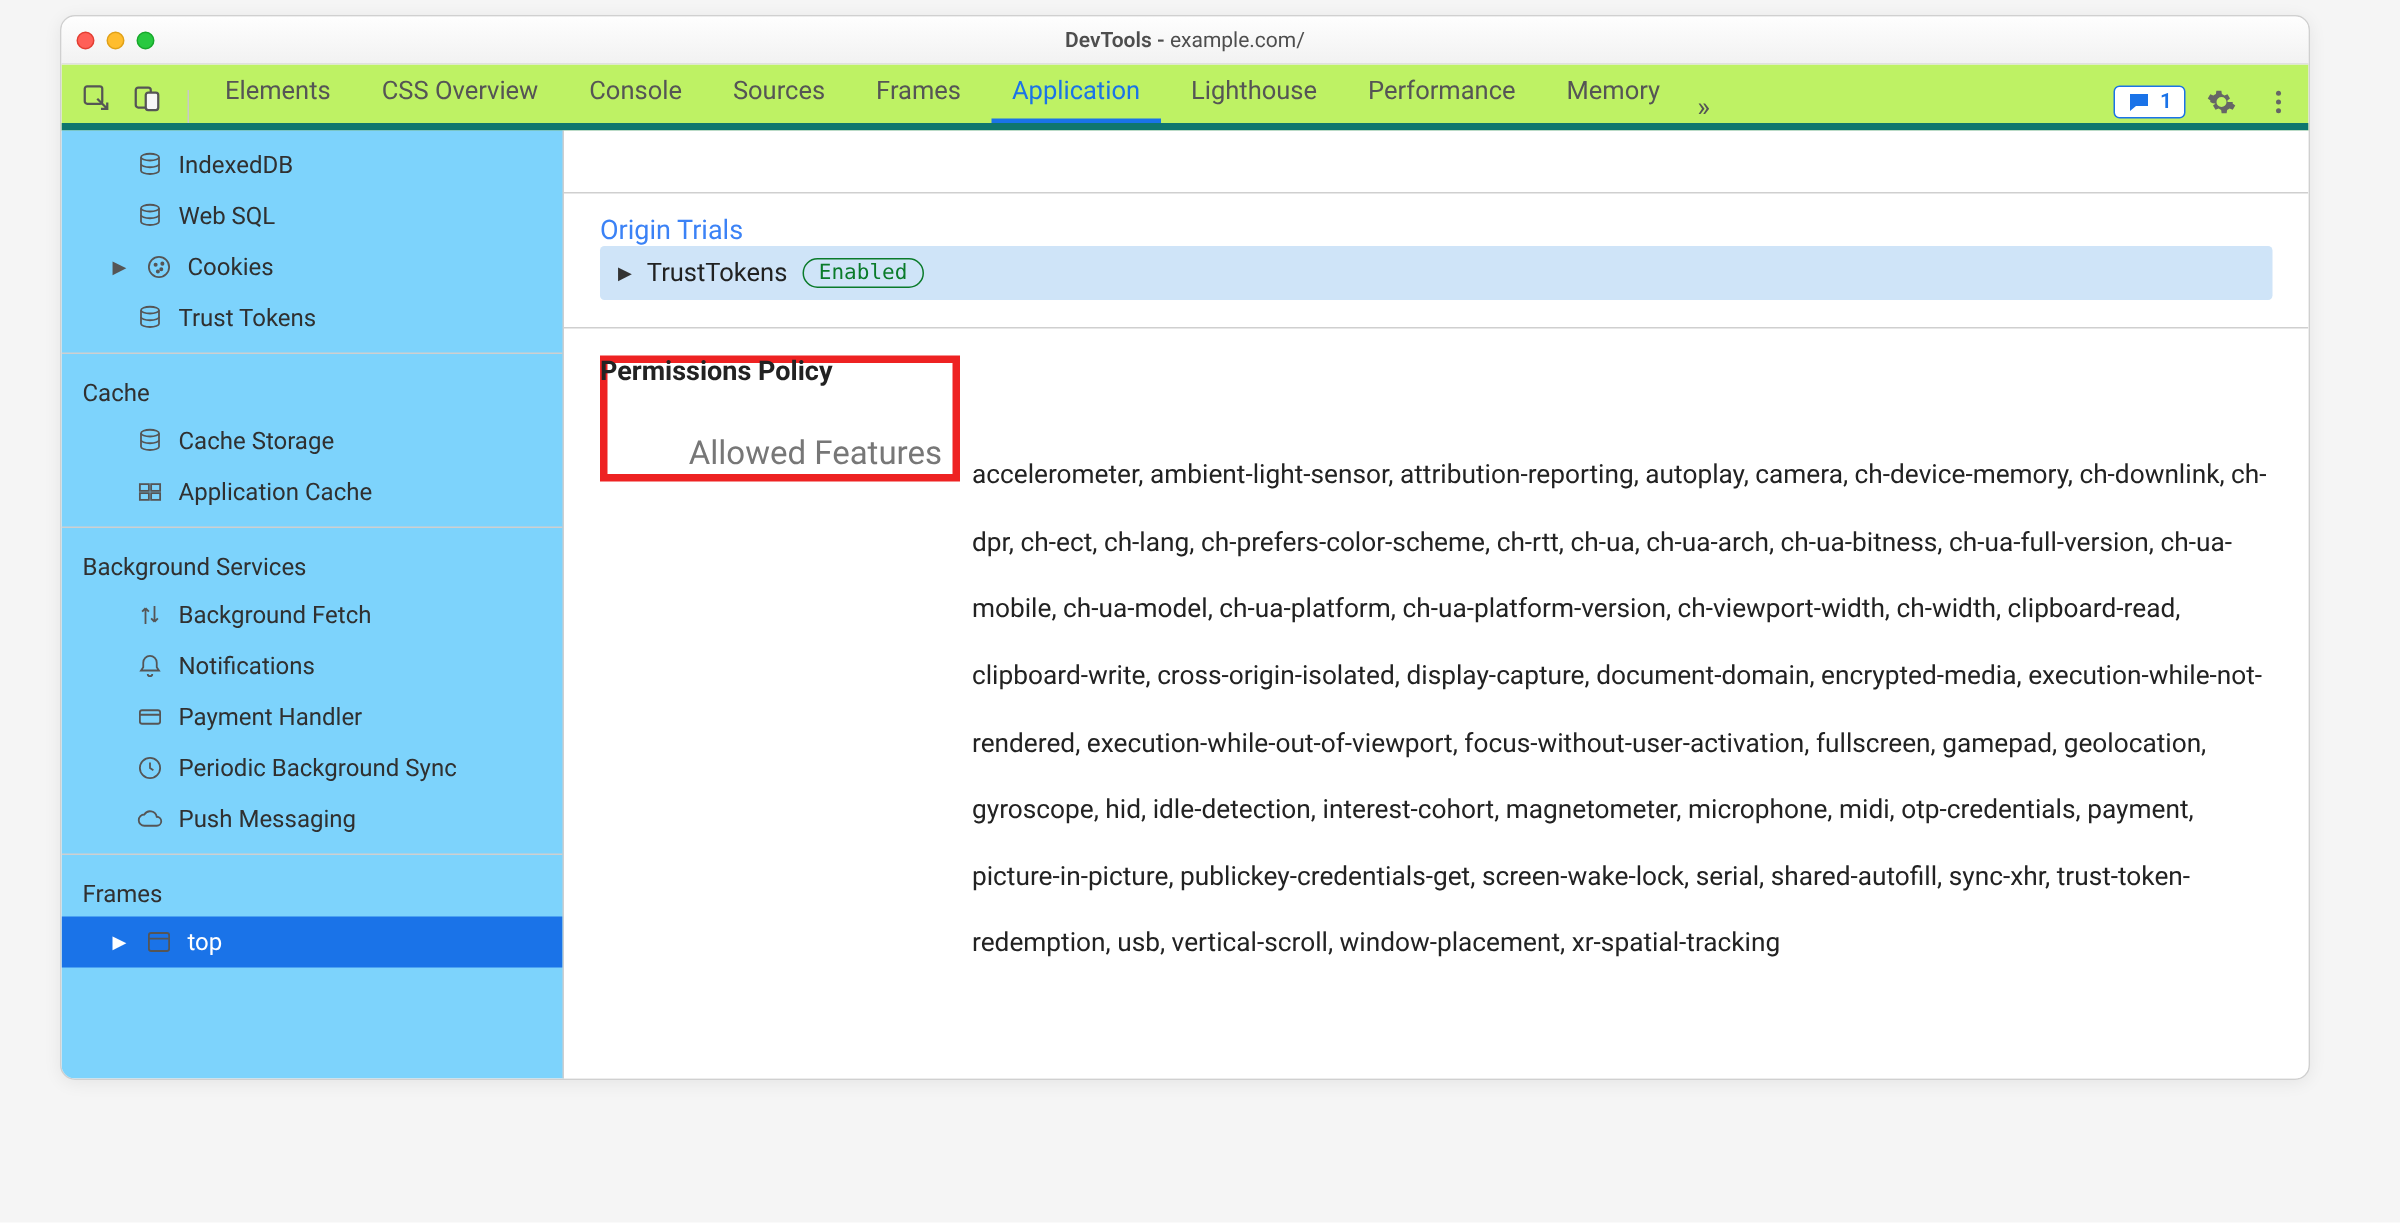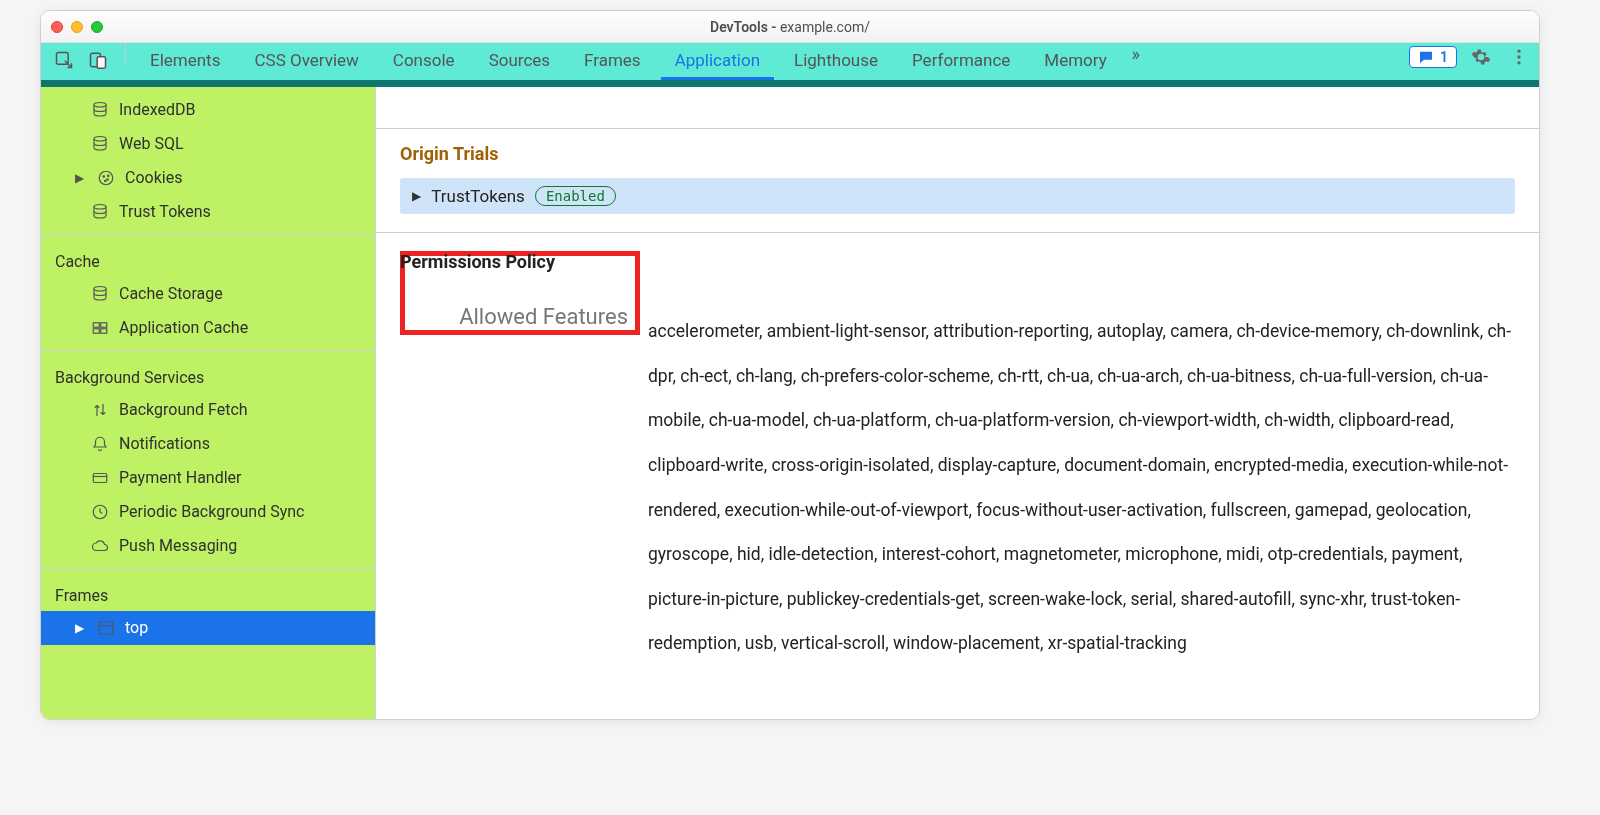--- a/index.html
+++ b/index.html
@@ -40,24 +40,24 @@
   .dot.yellow { background:#ffbd2e; border:0.5px solid #e1a117;}
   .dot.green { background:#28c940; border:0.5px solid #17a82b;}
   .title {
     position:absolute; left:0; right:0; text-align:center;
     font-size:14px; color:#4e4e4e; font-weight:600; pointer-events:none;
   }
   .title .domain { font-weight:400;}
   
   .tabstrip {
     height: 44px;
-    background:#5eead4;
-    border-bottom:7px solid #0f766e;
+    background:#bef264;
+    border-bottom:5px solid #0f766e;
     display:flex;
-    align-items:flex-start;
+    align-items:flex-end;
     padding: 0 6px;
     gap:0;
   }
   .tb-btn {
     width:34px; height:34px; display:flex; align-items:center; justify-content:center;
     color:#555; border-radius:4px;
   }
   .vsep { width:1px; height:22px; background:#c8c8c8; margin: 0 10px;}
   .tabs { display:flex; align-items:stretch; height:100%; gap: 6px;}
   .tab {
@@ -69,21 +69,21 @@
   .right-tools { margin-left:auto; display:flex; align-items:center; gap:10px;}
   .msg-badge {
     border:1px solid #1a73e8; color:#1a73e8; background:#fff; border-radius:4px;
     padding:2px 8px; font-size:14px; display:flex; align-items:center; gap:6px;
     font-weight:600;
   }
   .gear, .kebab { width:28px; height:28px; display:flex; align-items:center; justify-content:center; color:#666;}
   
   .body { flex:1; display:flex; min-height:0;}
   .sidebar {
-    width: 335px; background:#bef264; border-right:1px solid #cfcfcf;
+    width: 335px; background:#7dd3fc; border-right:1px solid #cfcfcf;
     overflow:auto; font-size:16px; color:#303030;
   }
   .side-section { border-bottom:1px solid #cfcfcf; padding: 6px 0;}
   .side-heading { padding: 10px 14px 6px 14px; color:#303030; font-size:16px;}
   .tree-item {
     display:flex; align-items:center; gap:10px; padding:4px 10px 4px 50px;
     line-height:26px; cursor:default;
   }
   .tree-item.with-caret { padding-left: 34px; }
   .tree-item .caret { width:12px; color:#555; font-size:12px;}
@@ -91,21 +91,21 @@
     background:#1a73e8; color:#fff;
   }
   .frames-sel .caret { color:#fff;}
   .frames-sel svg { stroke:#fff; }
   .icon { width:18px; height:18px; display:inline-flex; align-items:center; justify-content:center;}
   .icon svg { width:18px; height:18px; stroke:#555; fill:none; stroke-width:1.6;}
   
   .content { flex:1; overflow:auto; background:#fff;}
   .sect-spacer { height: 42px; border-bottom:1px solid #cfcfcf;}
   .origin-trials { padding: 14px 24px 18px 24px; border-bottom:1px solid #cfcfcf;}
-  .sect-title { font-weight:700; font-size:18px; color:#a16207; margin-bottom:14px;}
+  .sect-title { font-weight:400; font-size:18px; color:#3b82f6; }
   .trial-row {
     background:#cfe4f8; border-radius:3px; padding:8px 12px; display:flex; align-items:center; gap:10px;
     font-size:17px;
   }
   .trial-row .caret { font-size:12px; color:#333;}
   .pill {
     border:1.5px solid #0a7b2a; color:#0a7b2a; border-radius:999px; padding:1px 10px;
     font-family: ui-monospace, SFMono-Regular, Menlo, monospace; font-size:14px;
   }
   .perm-wrap { padding: 18px 24px 24px 24px;}

